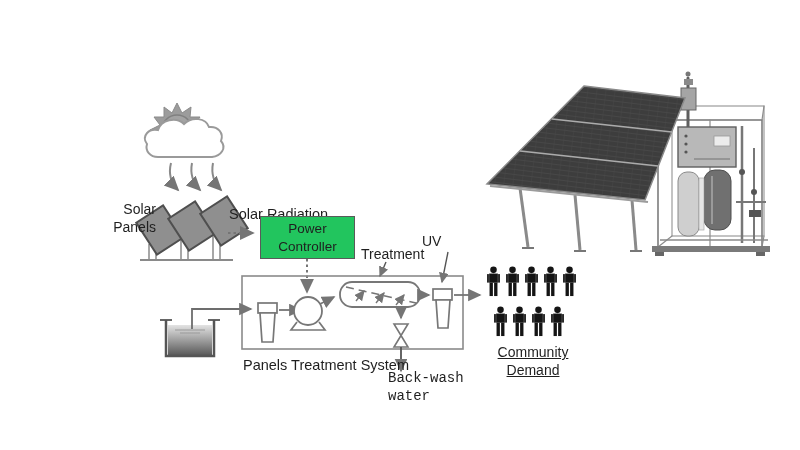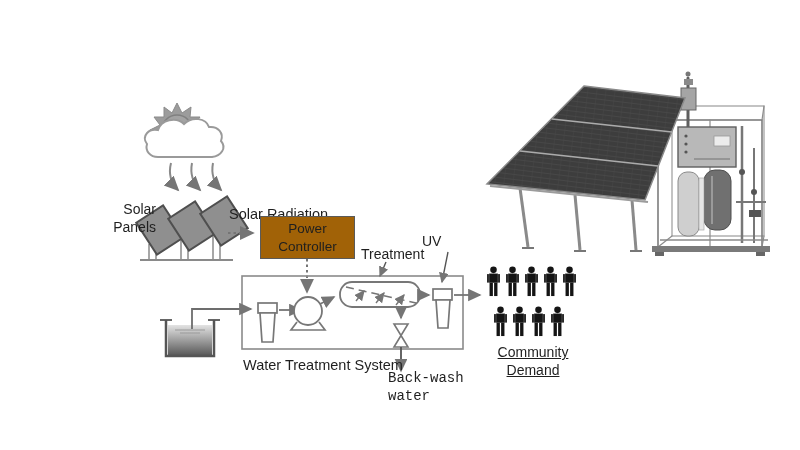--- a/index.html
+++ b/index.html
@@ -4,21 +4,21 @@
 <style>
   html,body{margin:0;padding:0;background:#fff;}
   #stage{position:relative;width:800px;height:450px;background:#fff;overflow:hidden;
          font-family:"Liberation Sans",sans-serif;color:#1f1f1f;}
   #art{position:absolute;left:0;top:0;}
   .lbl{position:absolute;font-size:14px;line-height:1.25;white-space:pre-line;color:#1f1f1f;}
   #lbl-solar-radiation{left:229px;top:167px;font-size:14.5px;margin-top:38px;}
   #lbl-solar-panels{left:88px;top:201px;width:68px;text-align:right;}
   #box-power-controller{position:absolute;left:260px;top:216px;width:93px;height:41px;
       border:1.6px solid #5a5a5a;display:flex;align-items:center;justify-content:center;
-      text-align:center;font-size:13.5px;line-height:1.3;white-space:pre-line;background:#a16207;}
+      text-align:center;font-size:13.5px;line-height:1.3;white-space:pre-line;background:#22c55e;}
   #lbl-membrane{left:361px;top:246px;}
   #lbl-uv{left:422px;top:233px;}
   #lbl-water-sources{left:52px;top:330px;font-size:14.5px;}
   #lbl-wts{left:243px;top:356px;font-size:14.5px;}
   #lbl-backwash{left:388px;top:370px;font-family:Liberation Mono, monospace;}
   #lbl-community{left:478px;top:344px;width:110px;text-align:center;text-decoration:underline;}
   .person-row{position:absolute;display:flex;gap:4px;}
   #person-row-1{left:486px;top:262px;}
   #person-row-2{left:493px;top:302px;}
   .person-row svg{width:15px;height:40px;fill:#141414;}
@@ -172,21 +172,21 @@
   <line x1="454" y1="295" x2="480" y2="295" stroke="#757575" stroke-width="1.8" marker-end="url(#ah)"></line>
 </svg>
 
   <div class="lbl" id="lbl-solar-radiation">Solar Radiation</div>
   <div class="lbl" id="lbl-solar-panels">Solar
 Panels</div>
   <div id="box-power-controller">Power
 Controller</div>
   <div class="lbl" id="lbl-membrane">Treatment</div>
   <div class="lbl" id="lbl-uv">UV</div>
-  <div class="lbl" id="lbl-wts">Water Treatment System</div>
+  <div class="lbl" id="lbl-wts">Panels Treatment System</div>
   <div class="lbl" id="lbl-backwash">Back-wash
 water</div>
   <div class="lbl" id="lbl-community">Community
 Demand</div>
 
   <div class="person-row" id="person-row-1">
       <svg viewBox="0 0 22 46">
         <circle cx="11" cy="5.2" r="4.8"></circle>
         <rect x="4.6" y="10.6" width="12.8" height="13.5"></rect>
         <rect x="1.6" y="11.4" width="2.6" height="12.5"></rect>

